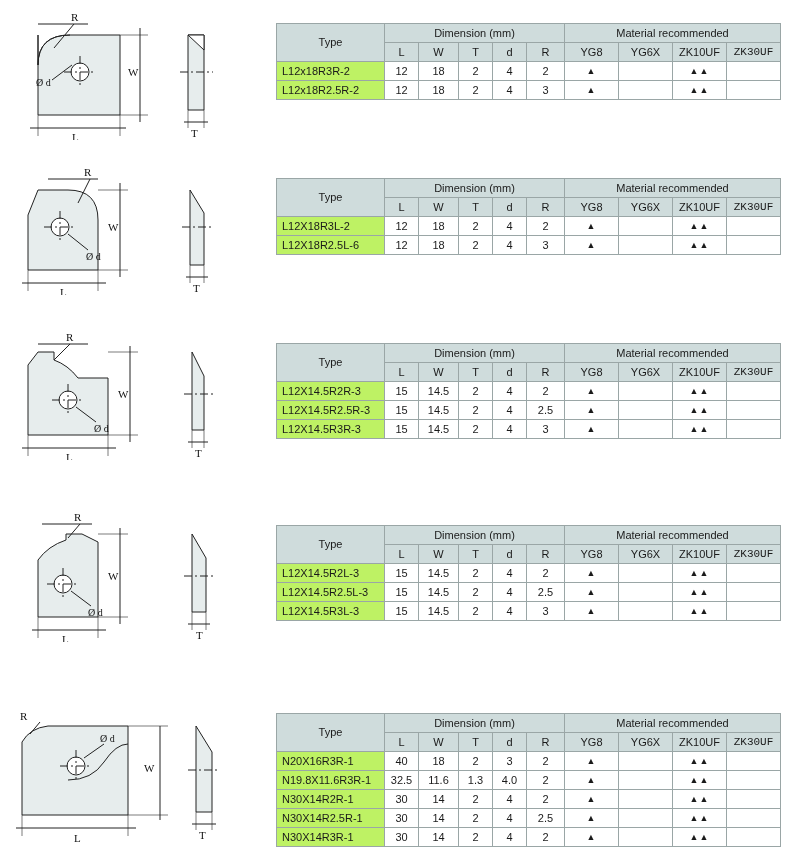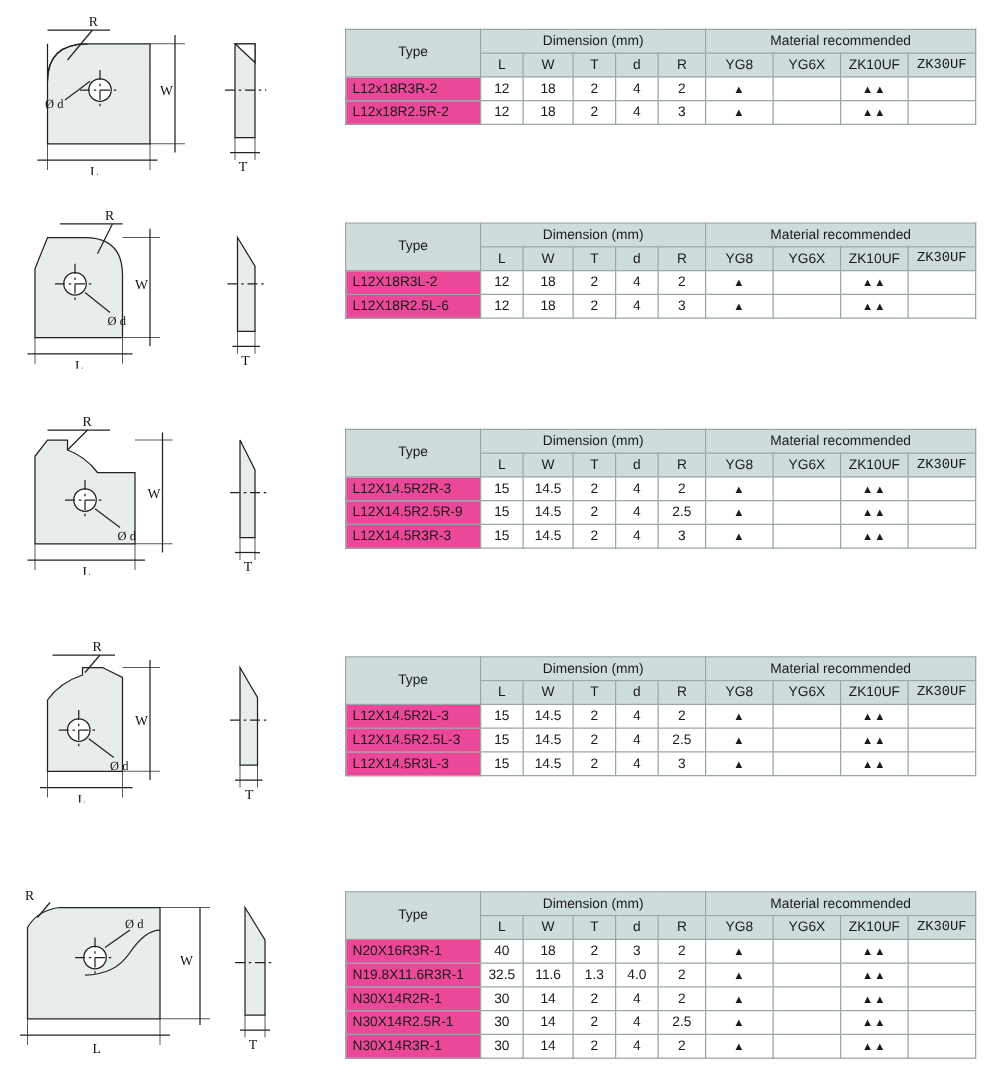--- a/index.html
+++ b/index.html
@@ -40,21 +40,21 @@
     white-space: nowrap;
   }
   table.spec thead th {
     background: #cfdcdc;
   }
   table.spec tbody td {
     background: #ffffff;
     height: 19px;
   }
   table.spec tbody td.typecell {
-    background: #ec4899;
+    background: #bef264;
     text-align: left;
     padding-left: 5px;
     margin-left: 22px;
   }
   .tri { font-size: 9px; letter-spacing: 1px; }
   .hdr-type { width: 108px; height: 38px; }
   .hdr-dim { }
   .hdr-mat { }
   .c-l { width: 34px; }
   .c-w { width: 40px; }
@@ -304,21 +304,21 @@
           <td>14.5</td>
           <td>2</td>
           <td>4</td>
           <td>2</td>
           <td class="tri">▲</td>
           <td class="tri"></td>
           <td class="tri">▲▲</td>
           <td class="tri"></td>
         </tr>
         <tr>
-          <td class="typecell">L12X14.5R2.5R-9</td>
+          <td class="typecell">L12X14.5R2.5R-3</td>
           <td>15</td>
           <td>14.5</td>
           <td>2</td>
           <td>4</td>
           <td>2.5</td>
           <td class="tri">▲</td>
           <td class="tri"></td>
           <td class="tri">▲▲</td>
           <td class="tri"></td>
         </tr>

